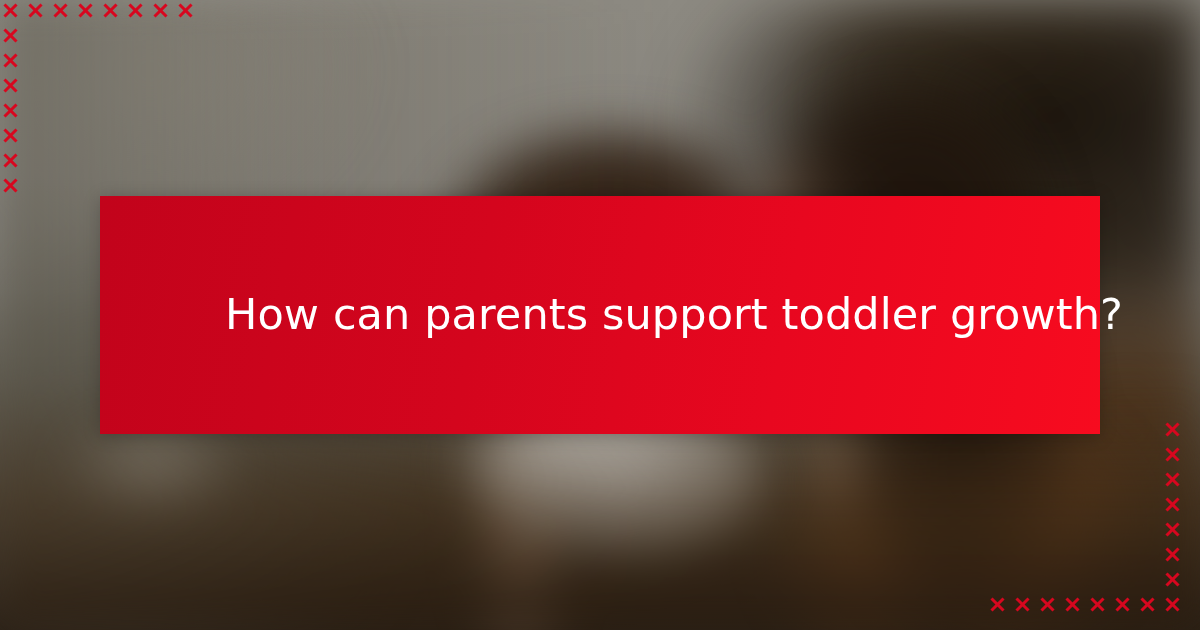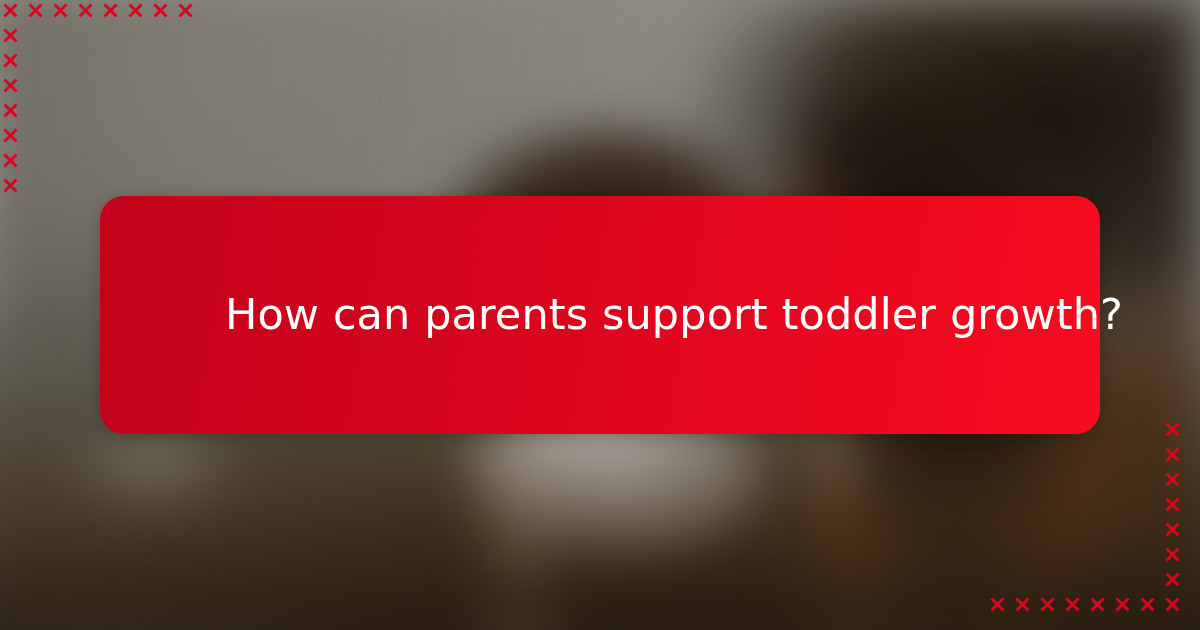--- a/index.html
+++ b/index.html
@@ -105,21 +105,20 @@
   #banner {
     position: absolute;
     left: 100px;
     top: 196px;
     width: 1000px;
     height: 238px;
     background: linear-gradient(100deg, #c2031b 0%, #d4051d 38%, #e8071f 68%, #f70b1f 100%);
     box-shadow: 0 2px 16px rgba(0,0,0,0.22);
     display: flex;
     align-items: center;
-    border-radius: 24px;
   }
   #banner-title {
     margin: 0 0 0 125px;
     color: #ffffff;
     font-size: 43px;
     font-weight: 400;
     letter-spacing: 0.1px;
     line-height: 1.2;
     white-space: nowrap;
   }

